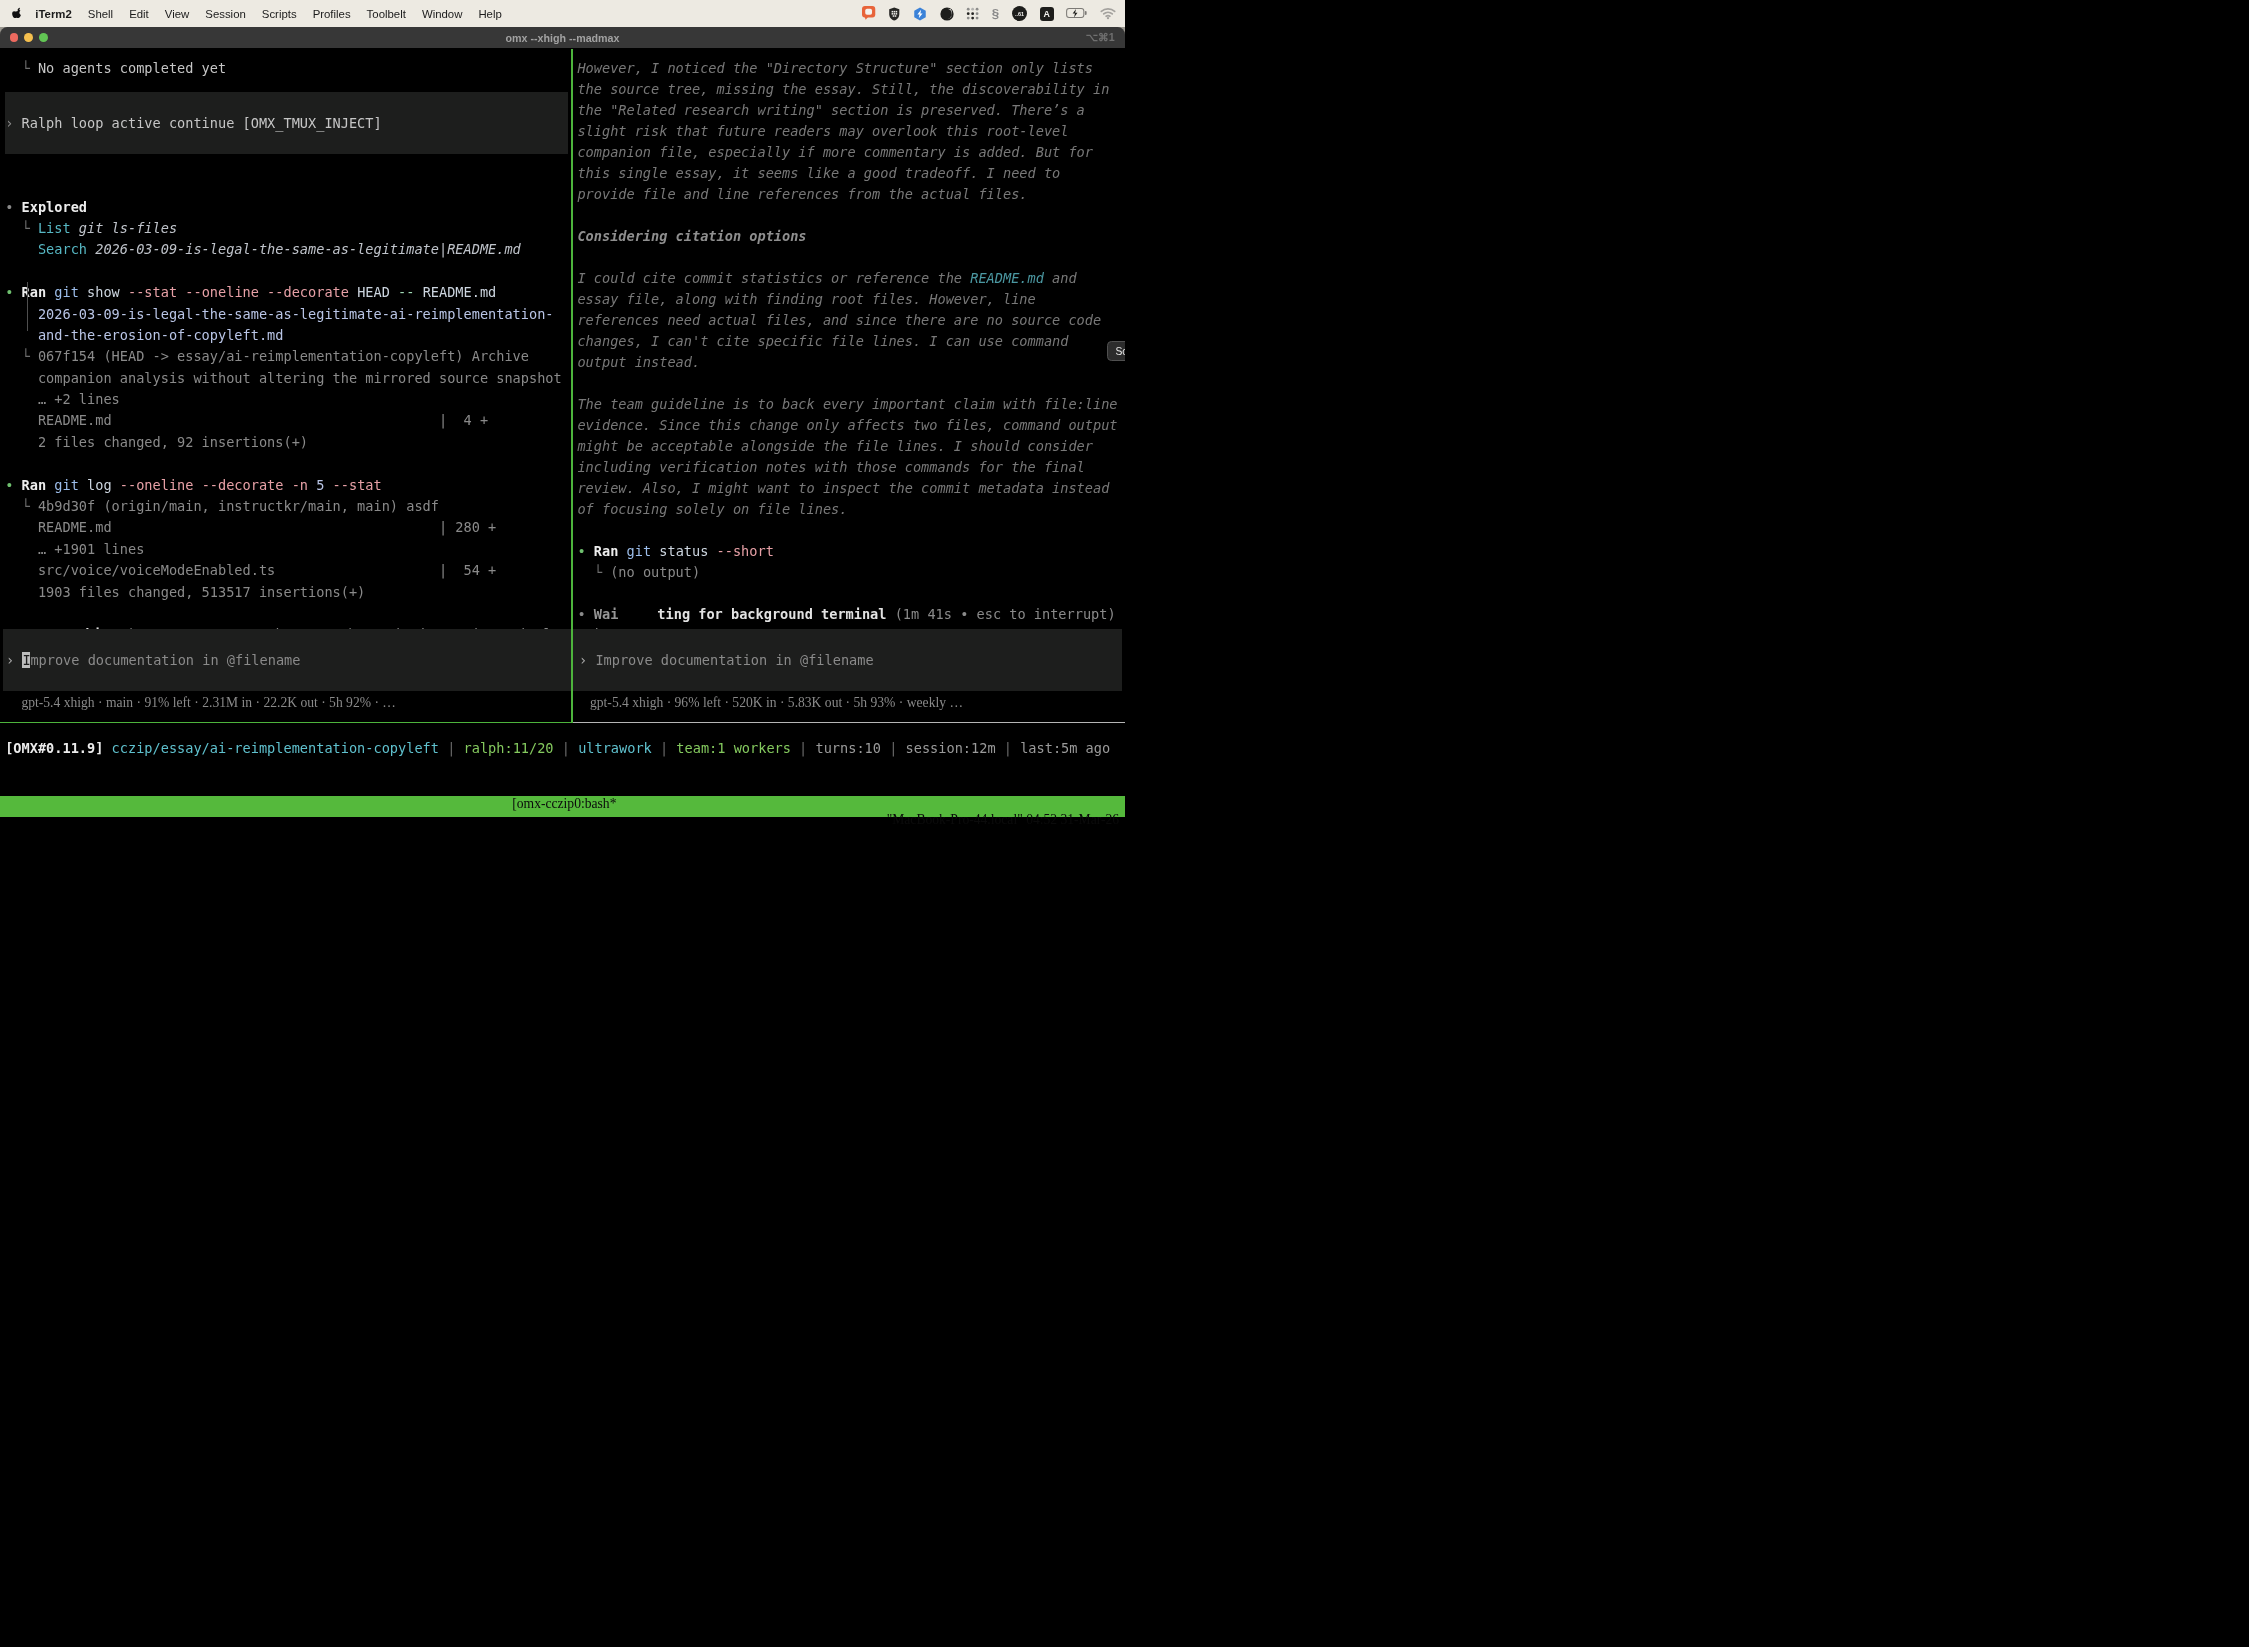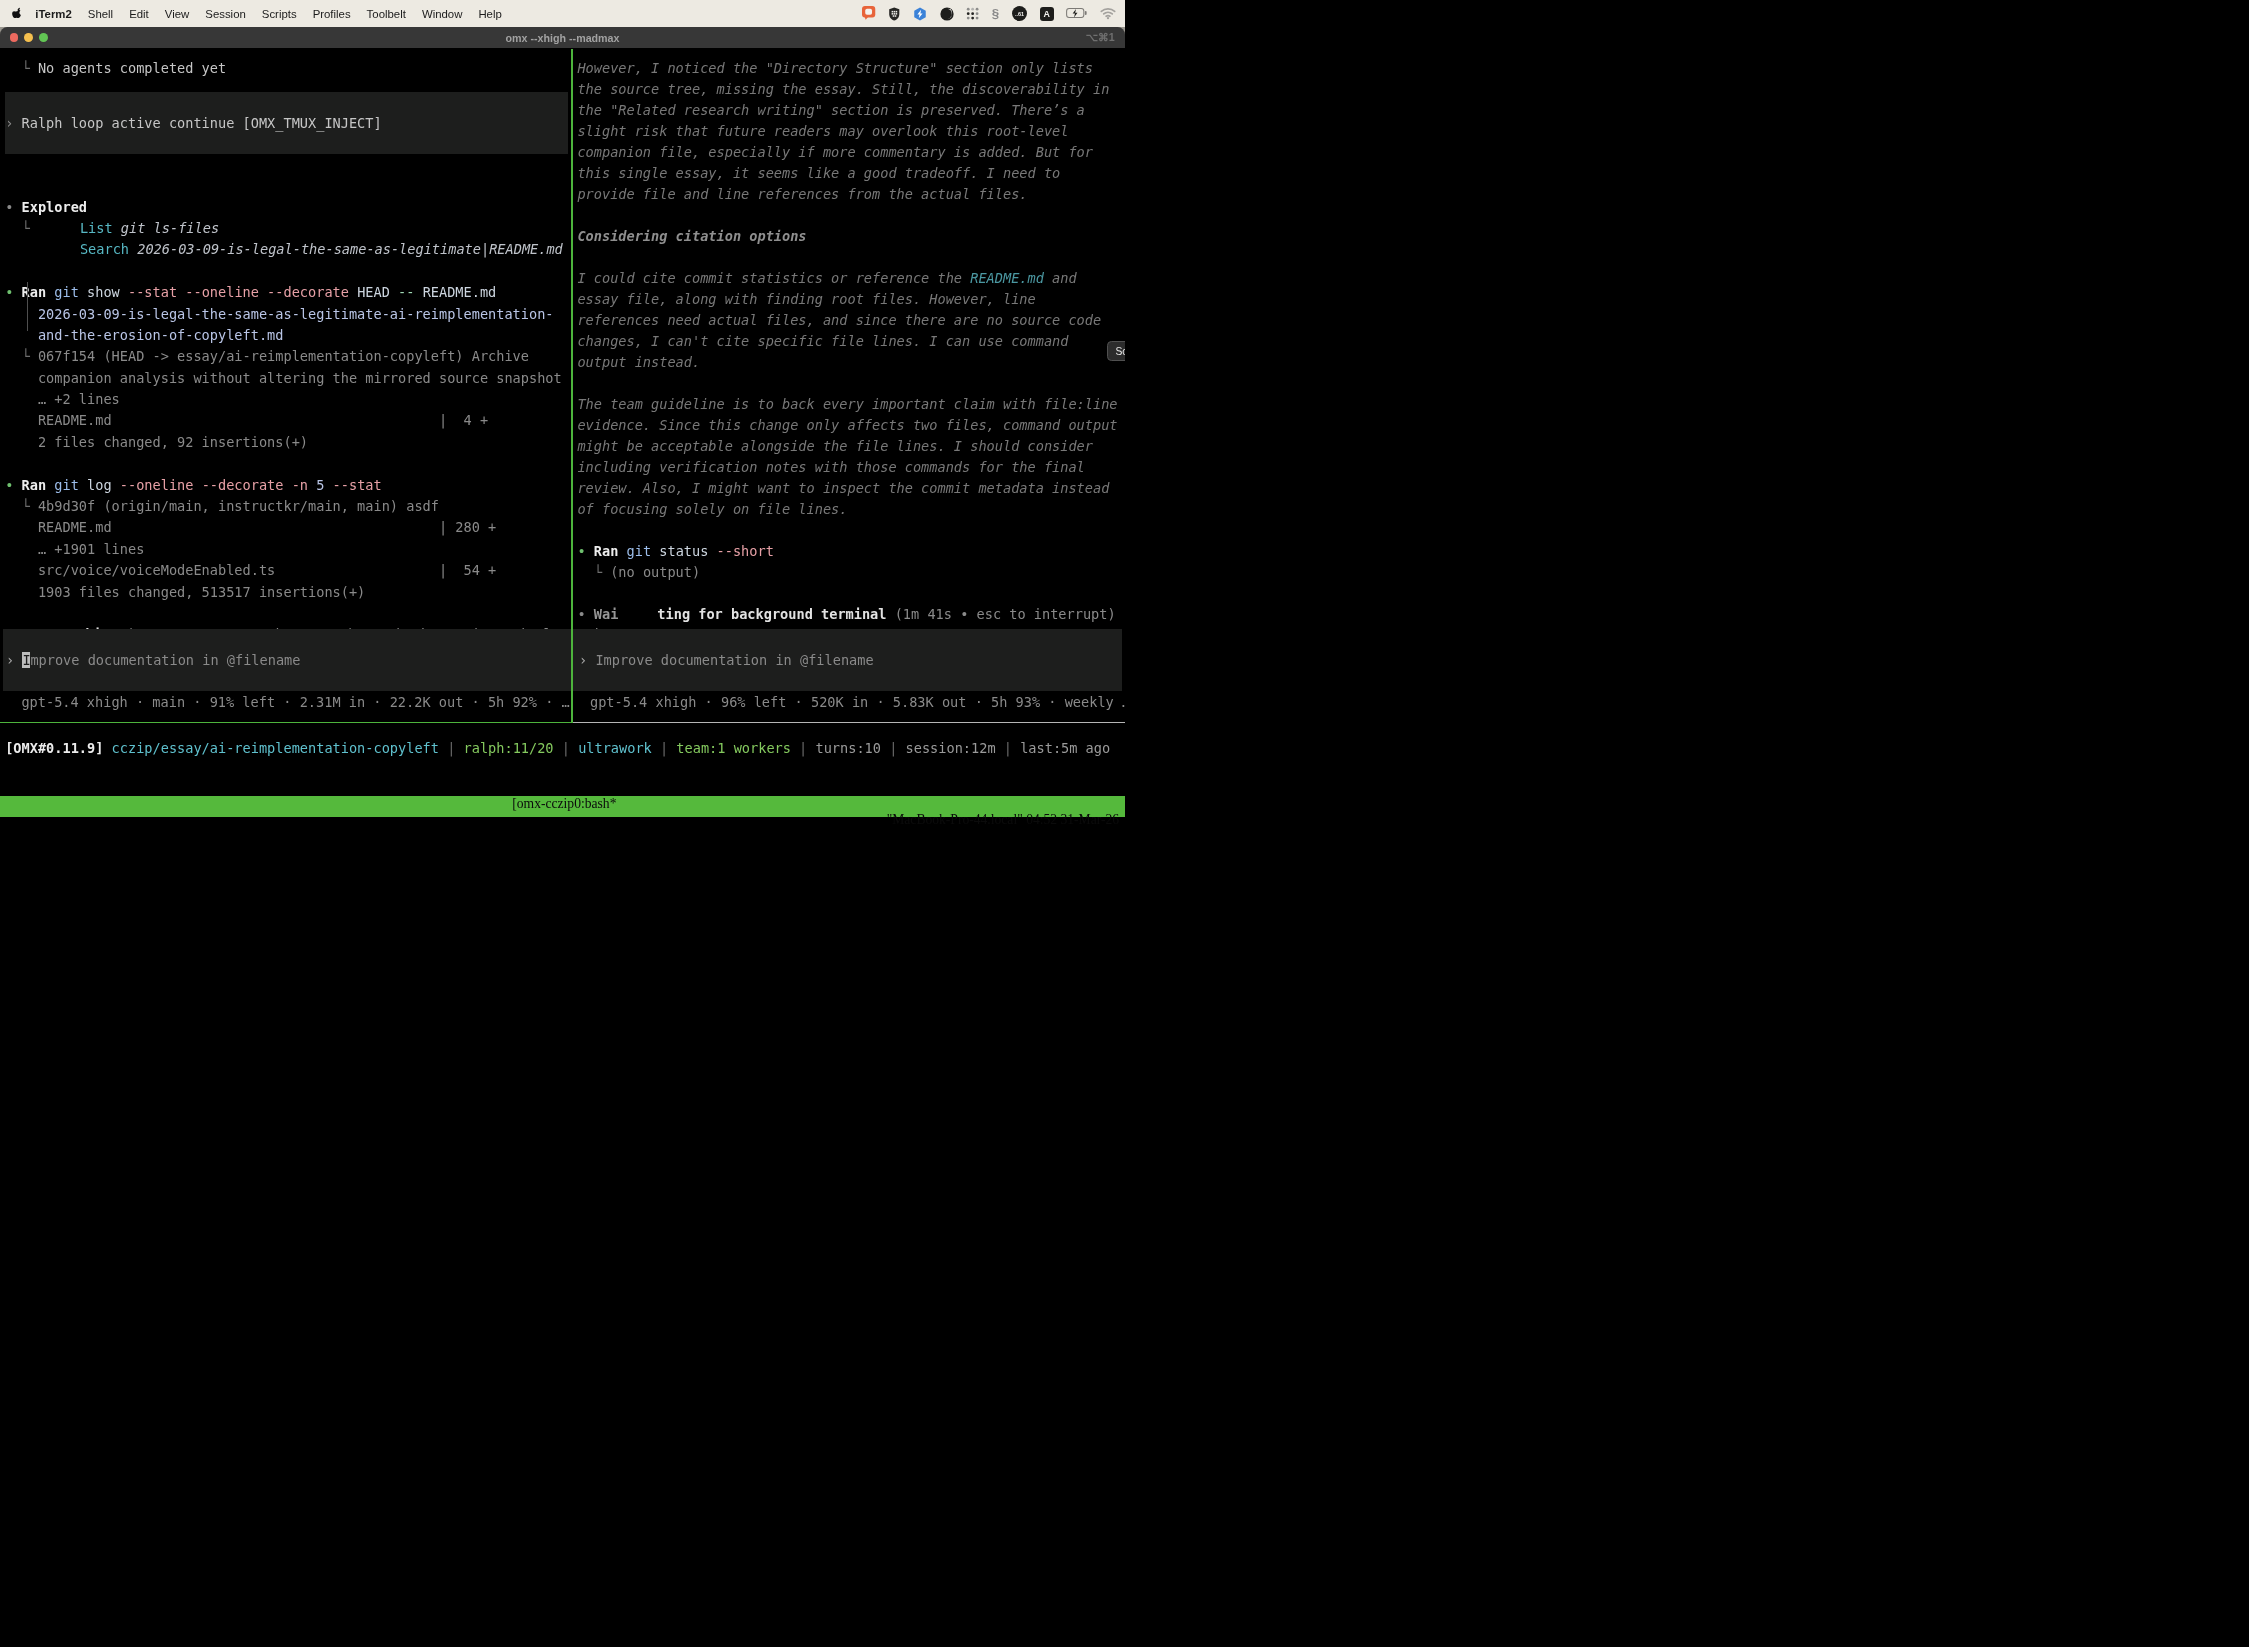--- a/index.html
+++ b/index.html
@@ -70,38 +70,38 @@
   .ralph-box{margin:12.5px 0 21.4px -3.7px;width:566px;height:62px;background:var(--panel-bg);
     display:flex;align-items:center;padding-left:3.7px;white-space:pre;}
   .vguide{position:absolute;left:21.4px;top:224px;width:1.5px;height:49px;background:#4f4f4f;}
 
   .inputbox{position:absolute;left:3px;right:1.5px;top:580px;height:62px;background:var(--panel-bg);
     display:flex;align-items:center;padding-left:3px;white-space:pre;}
   .pane.right .inputbox{left:3px;right:3px;}
   .prompt{color:#a9a9a9;}
   .cursor{display:inline-block;width:8px;background:#bdbdbd;color:#1d1d1d;text-align:center;}
   .statusline{position:absolute;left:0;right:0;top:594px;height:21.4px;line-height:21.4px;
-    margin-top:49px;color:#8a8a8a;white-space:pre;overflow:hidden;padding-left:21.4px;}
+    margin-top:49px;color:#8a8a8a;white-space:pre;overflow:hidden;padding-left:21.4px;font-family:Liberation Serif, serif;}
   .pane.right .statusline{padding-left:17px;}
   .bline{position:absolute;left:0;right:0;bottom:0;height:1.5px;}
   .bline.green{background:var(--divider-green);}
   .bline.gray{background:#b5b5b5;}
 
   
   .s-out{color:#c6c6c6;}
   .s-b{color:#ededed;font-weight:bold;}
   .s-dim{color:#8a8a8a;}
   .s-dim2{color:#6f6f6f;}
   .s-blue{color:var(--blue);}
   .s-cmd{color:#ccd5df;}
   .s-cmd2{color:#bfc3ca;font-style:italic;}
   .s-flag{color:var(--flag);}
   .s-mint{color:var(--mint);}
   .s-arg{color:var(--arg);}
-  .s-cyan{color:var(--cyan);margin-left:42px;}
+  .s-cyan{color:var(--cyan);}
   .s-bg{color:#6fc06f;}
   .s-bd{color:#8a8a8a;}
   .s-think{color:#787878;font-style:italic;}
   .s-tb{color:#8f8f8f;font-style:italic;font-weight:bold;}
   .s-tlink{color:var(--tlink);font-style:italic;}
   .s-shim1{color:#969696;font-weight:bold;}
   .s-shim2{color:#e2e2e2;font-weight:bold;margin-left:39px;}
 
   
   .omxbar{position:absolute;top:723px;left:0;width:100%;height:73px;background:#000;

